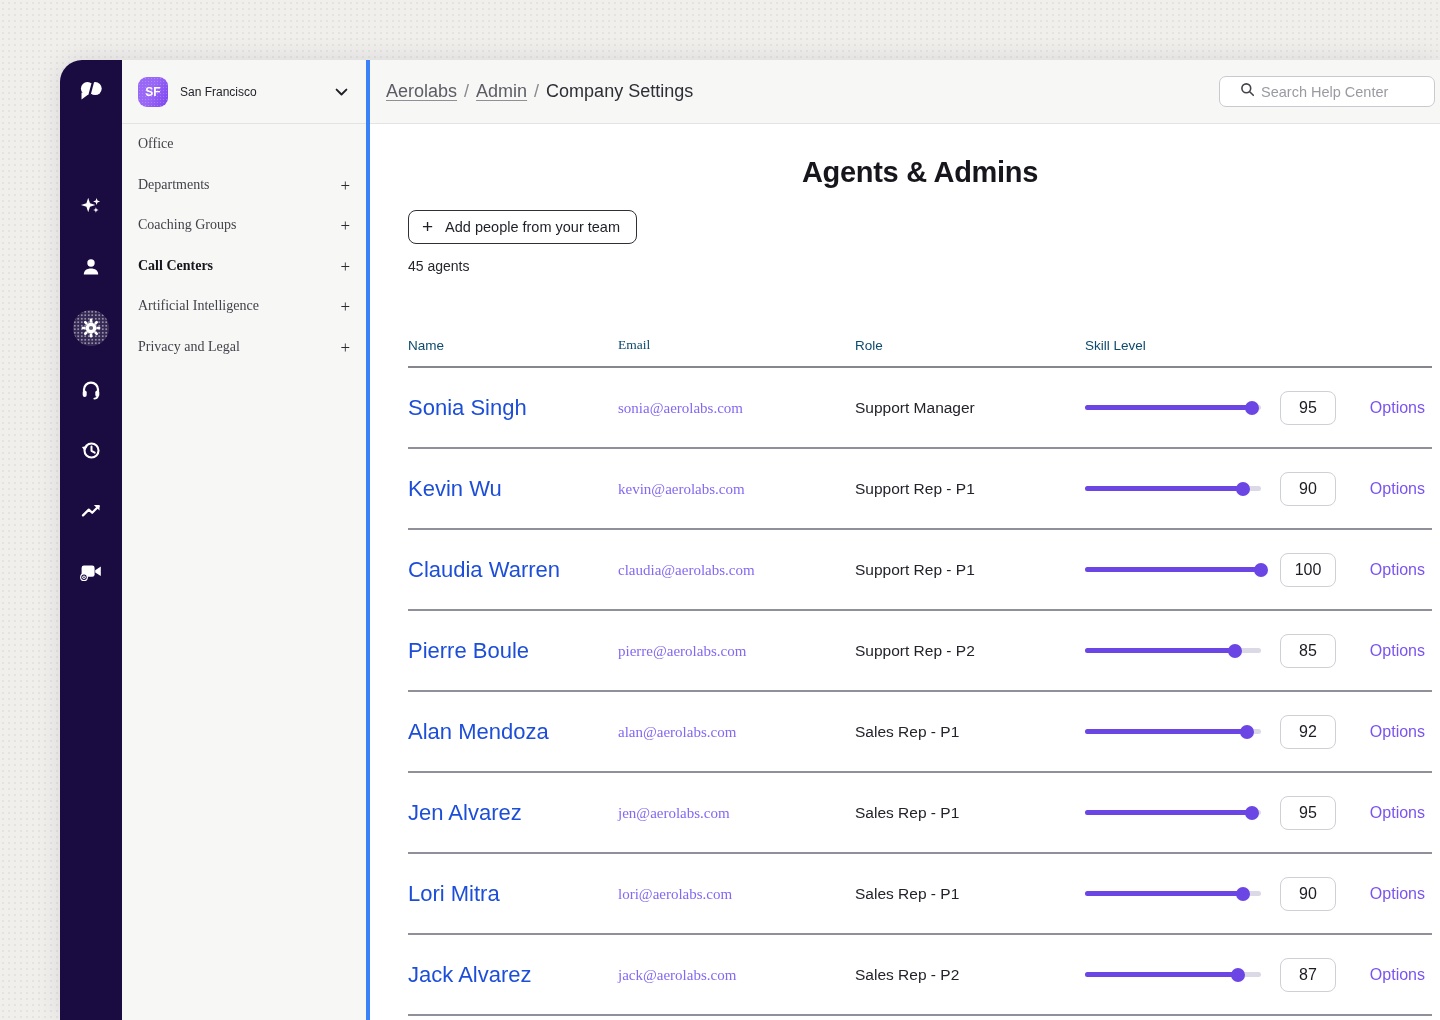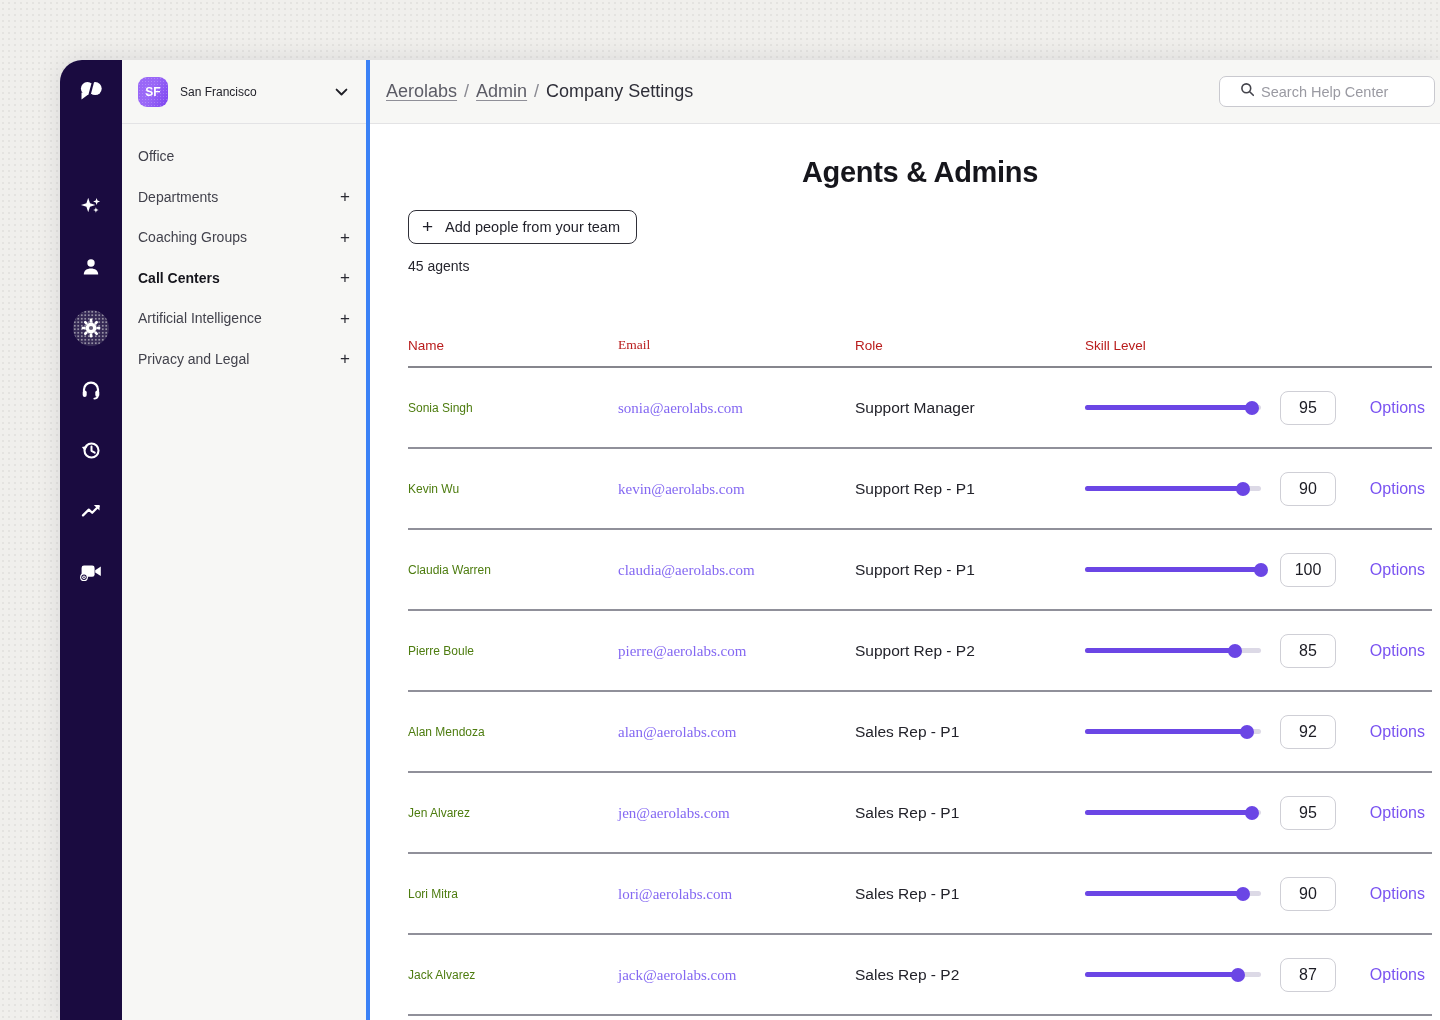--- a/index.html
+++ b/index.html
@@ -43,21 +43,21 @@
     width:30px; height:30px; border-radius:9px; flex:0 0 30px;
     background:linear-gradient(115deg,#9a68f7 45%,#7d43f0 100%);
     background-image:radial-gradient(rgba(255,255,255,.22) .8px, transparent 1px),linear-gradient(115deg,#9a68f7 45%,#7d43f0 100%);
     background-size:3px 3px,100% 100%;
     color:#fff; font-size:12px; font-weight:bold; display:flex; align-items:center; justify-content:center;
     letter-spacing:.2px;
   }
   .ws-name { margin-left:12px; font-size:12px; font-weight:500; color:#23232b; flex:1; }
   .nav { list-style:none; padding-top:12px; }
   .nav-item {
-    height:40.5px; display:flex; align-items:center; padding:0 16px; cursor:pointer;
+    height:40.5px; display:flex; align-items:flex-start; padding:0 16px; cursor:pointer;font-family:Liberation Serif, serif;
   }
   .nav-label { font-size:14px; color:#42424c; flex:1; }
   .nav-item.active .nav-label { font-weight:bold; color:#15151c; }
   .nav-plus { font-size:17px; color:#2a2a32; font-weight:400; line-height:1; }
   
   .main { flex:1; display:flex; flex-direction:column; min-width:0; }
   .topbar {
     height:64px; flex:0 0 64px; background:#f7f7f5; border-bottom:1px solid #e3e3e5;
     display:flex; align-items:center; justify-content:space-between; padding:0 5px 0 16px;
   }
@@ -80,30 +80,30 @@
     background:#fff; border:1px solid #2f2f38; border-radius:8px; padding:0 16px 0 13px;
     font-size:14.5px; color:#1f1f28; cursor:pointer;
     font-family:"Liberation Sans","DejaVu Sans",sans-serif;
   }
   .add-btn .plus { font-size:19px; font-weight:400; line-height:1; margin-top:-2px; }
   .agents-count { margin-top:14px; font-size:14px; color:#26262e; }
   
   .table { margin-top:50px; }
   .thead {
     display:flex; align-items:center; height:44px; border-bottom:2px solid #86868d;
-    font-size:13.5px; color:#b91c1c;
+    font-size:13.5px; color:#0c4a6e;
   }
   .col-name  { width:210px; flex:0 0 210px; }
   .col-email { width:237px; flex:0 0 237px;font-family:Liberation Serif, serif; }
   .col-role  { width:230px; flex:0 0 230px; }
   .col-skill { flex:1; display:flex; align-items:center; }
   .trow {
     display:flex; align-items:center; height:81px; border-bottom:2px solid #90909a;
   }
-  .cell-name  { font-size:12px; color:#4d7c0f; }
+  .cell-name  { font-size:22px; color:#1d4ed8; }
   .cell-email a, .email-link { font-size:15px; color:#8468f2; text-decoration:none; cursor:pointer; }
   .cell-role  { font-size:15.5px; color:#23232b; }
   .slider { position:relative; width:176px; height:14px; cursor:pointer; flex:0 0 176px; }
   .slider-rest {
     position:absolute; left:0; right:0; top:4.5px; height:5px; border-radius:3px; background:#dcd9e6;
   }
   .slider-fill {
     position:absolute; left:0; top:4.5px; height:5px; border-radius:3px; background:#6b46e5;
   }
   .slider-thumb {

